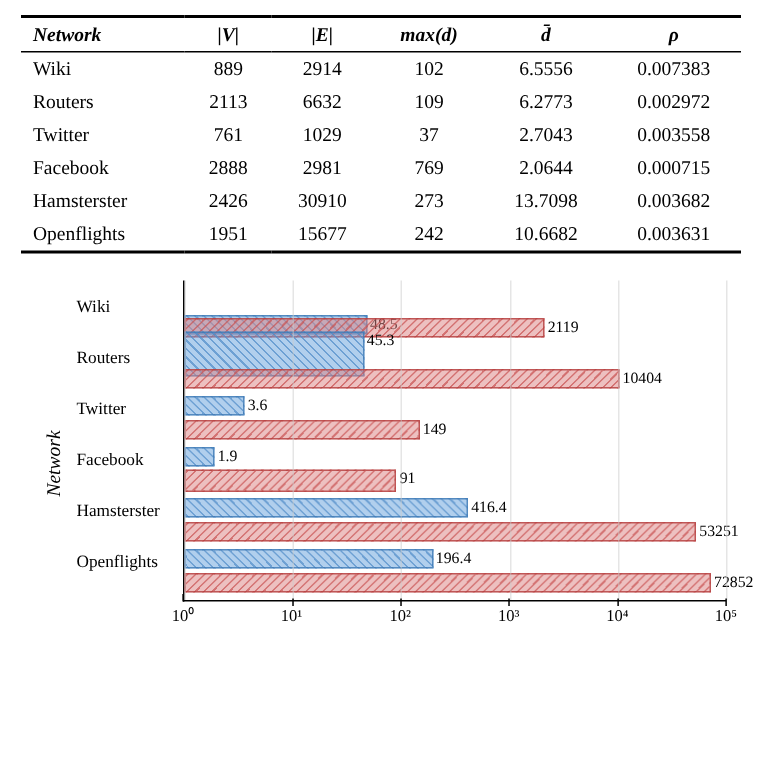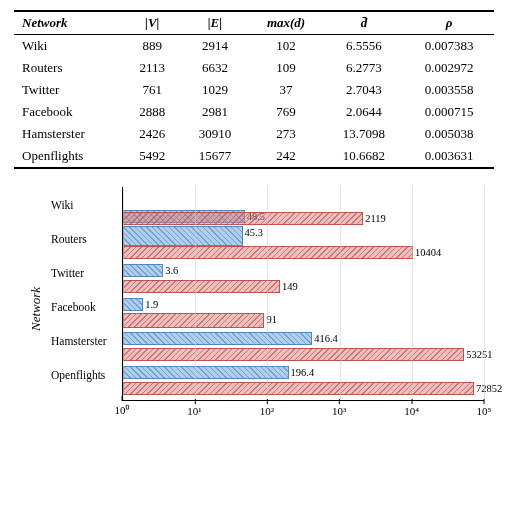--- a/index.html
+++ b/index.html
@@ -226,25 +226,25 @@
         <td>769</td>
         <td>2.0644</td>
         <td>0.000715</td>
       </tr>
       <tr>
         <td>Hamsterster</td>
         <td>2426</td>
         <td>30910</td>
         <td>273</td>
         <td>13.7098</td>
-        <td>0.005038</td>
+        <td>0.003682</td>
       </tr>
       <tr>
         <td>Openflights</td>
-        <td>5492</td>
+        <td>1951</td>
         <td>15677</td>
         <td>242</td>
         <td>10.6682</td>
         <td>0.003631</td>
       </tr>
     </tbody>
 </table>
 
 <div class="chart-container">
   <div class="chart-y-label">Network</div>
@@ -261,21 +261,21 @@
                 <span class="bar-value">48.5</span>
               </div>
             </div>
             <div class="bar" style="position: absolute; top: 24px; left: 0px; right: 0px;">
               <div class="bar-fill bar-real" style="width: 66.52%; height: 13px; position: relative;">
                 <span class="bar-value">2119</span>
               </div>
             </div>
             <div class="y-row-label" style="top: 46px;">Routers</div>
             <div class="bar" style="position: absolute; top: 42px; left: 0px; right: 0px;">
-              <div class="bar-fill bar-random" style="width: 33.12%; height: 20px; position: relative; padding-left: 19px;">
+              <div class="bar-fill bar-random" style="width: 33.12%; height: 30px; position: relative; padding-left: 19px;">
                 <span class="bar-value">45.3</span>
               </div>
             </div>
             <div class="bar" style="position: absolute; top: 58px; left: 0px; right: 0px;">
               <div class="bar-fill bar-real" style="width: 80.34%; height: 13px; position: relative;">
                 <span class="bar-value">10404</span>
               </div>
             </div>
             <div class="y-row-label" style="top: 80px;">Twitter</div>
             <div class="bar" style="position: absolute; top: 76px; left: 0px; right: 0px;">

